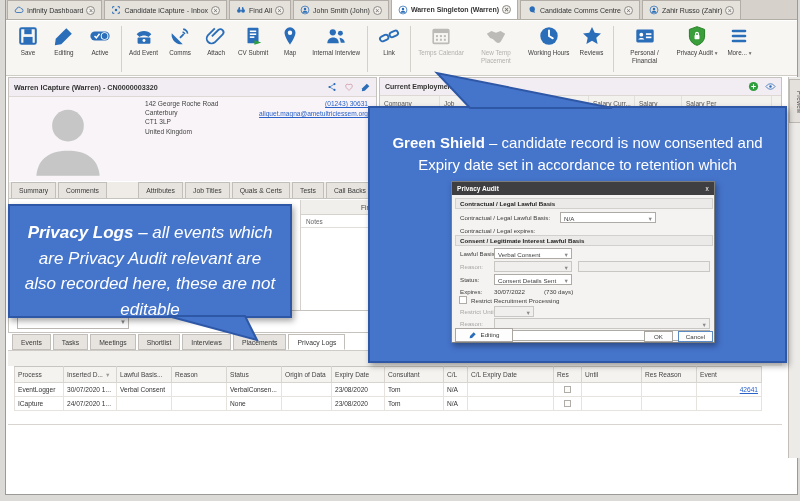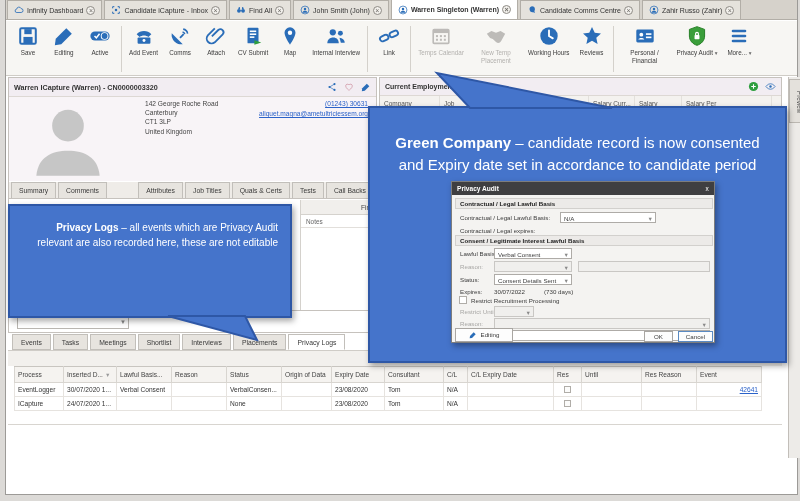--- a/index.html
+++ b/index.html
@@ -65,21 +65,21 @@
   .grid th { background:#f5f3f0; border:1px solid #d8d5d0; border-top:1px solid #c8c5c0; font-weight:normal; color:#444; text-align:left; padding:3px 3px; height:16px; white-space:nowrap; overflow:hidden; }
   .grid td { border:1px solid #e6e3df; padding:2px 3px; height:14px; white-space:nowrap; overflow:hidden; background:#fff; }
   .grid td.center { text-align:center; }
   .lnk { color:#2b62c9; text-decoration:underline; }
   .cb { display:inline-block; width:7px; height:7px; border:1px solid #b0ada8; background:#fbfbfa; vertical-align:middle; }
   .funnel { color:#9a9a9a; font-size:5.5px; margin-left:2px; }
   .grid-bottom-line { position:absolute; left:2px; top:424px; width:774px; height:1px; background:#d8d5d0; }
 
   
   .callout { position:absolute; background:#4574cb; border:2px solid #2e57a6; color:#fff; z-index:5; }
-  .co-left { left:8px; top:204px; width:284px; height:114px; padding:14px 12px 0; text-align:right; font-size:10px; line-height:1.5; }
+  .co-left { left:8px; top:204px; width:284px; height:114px; padding:14px 12px 0; text-align:center; font-size:17px; line-height:1.5;font-style:italic; }
   .co-right { left:368px; top:106px; width:419px; height:257px; padding:24px 18px 0; text-align:center; font-size:15px; line-height:1.45; }
   .tail { position:absolute; z-index:6; }
   .dialog-shadow { box-shadow:2px 3px 6px rgba(0,0,0,.35); }
 
   
   .dialog { position:absolute; left:451px; top:181px; width:264px; height:162px; background:#f4f3f1; border:1px solid #7d7d7d; z-index:10; font-size:6.2px; color:#3c3c3c; }
   .dlg-title { position:absolute; left:0; top:0; width:100%; height:13px; background:#3f3f41; color:#fff; font-weight:bold; font-size:6.6px; line-height:13px; padding-left:5px; }
   .dlg-close { position:absolute; right:2px; top:2px; width:10px; height:9px; text-align:center; line-height:9px; color:#fff; font-size:6.5px; }
   .dsec { position:absolute; left:3px; width:258px; height:11px; background:#eceae8; border:1px solid #d2d0cd; font-weight:bold; font-size:6.2px; line-height:10px; padding-left:4px; color:#222; }
   .drow { position:absolute; left:0; width:100%; height:11px; }
@@ -545,21 +545,21 @@
   </div>
 
   <div class="callout co-left dialog-shadow">
     <b>Privacy Logs</b><span> – all events which are Privacy Audit relevant are also recorded here, these are not editable</span>
   </div>
   <svg class="tail" style="left:160px; top:312px;" width="110" height="32">
       <polygon points="8,4 85,4 97,28" fill="#4574cb" stroke="#2e57a6" stroke-width="2"></polygon>
     </svg>
 
   <div class="callout co-right dialog-shadow">
-    <b>Green Company</b><span> – candidate record is now consented and Expiry date set in accordance to candidate period</span>
+    <b>Green Shield</b><span> – candidate record is now consented and Expiry date set in accordance to retention which</span>
   </div>
   <svg class="tail" style="left:418px; top:70px;" width="200" height="40">
       <polygon points="19,3 52,38 194,38" fill="#4574cb" stroke="#2e57a6" stroke-width="2"></polygon>
     </svg>
 
   <div class="dialog dialog-shadow">
     <div class="dlg-title">Privacy Audit</div>
     <div class="dlg-close">x</div>
 
     <div class="dsec" style="top:16px">Contractual / Legal Lawful Basis</div>

